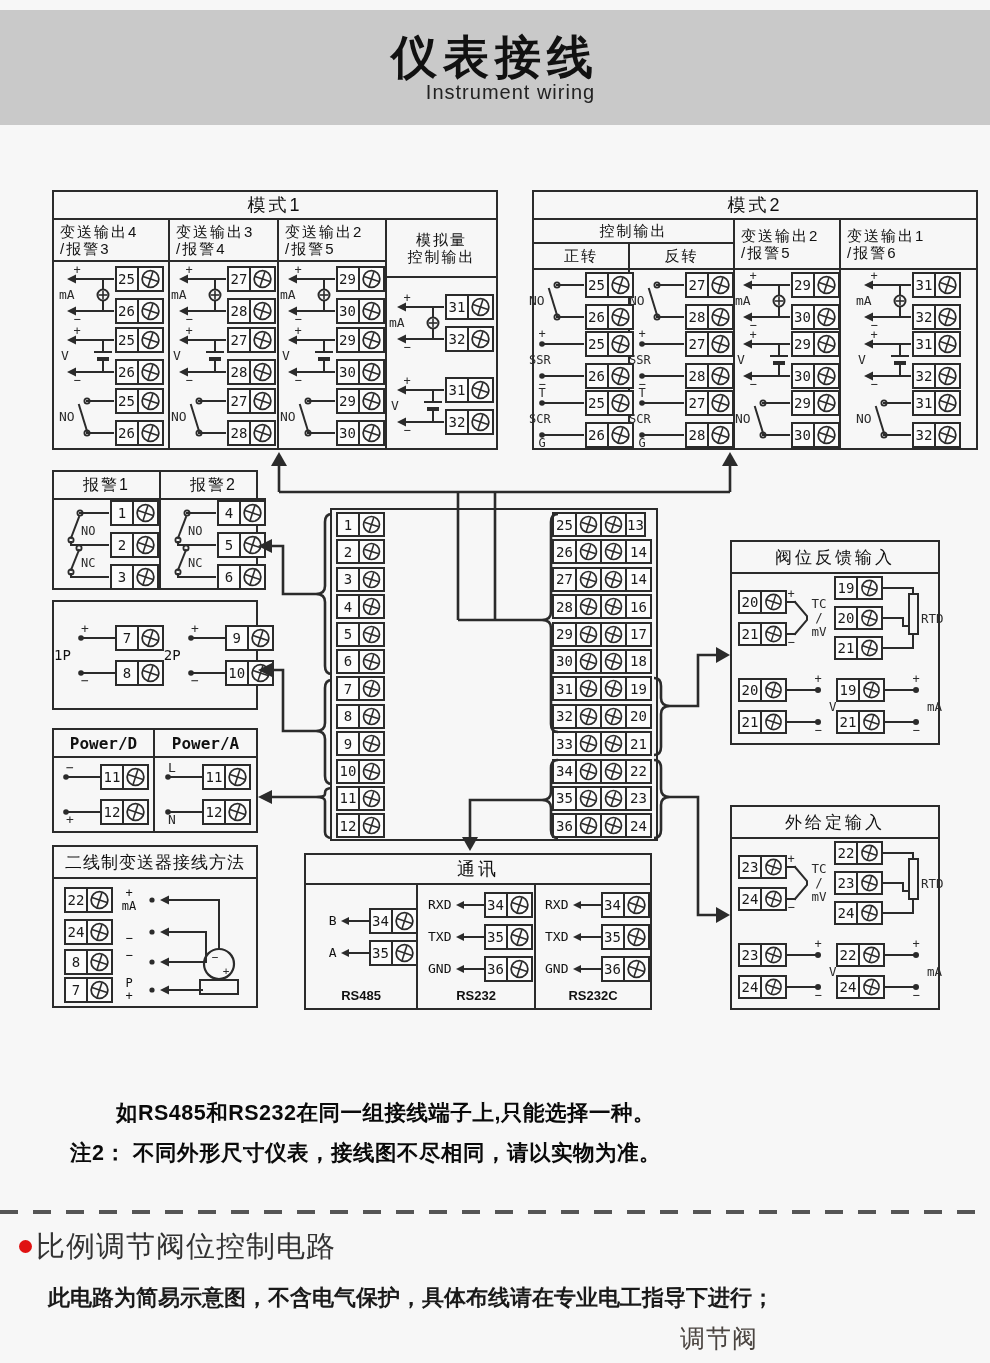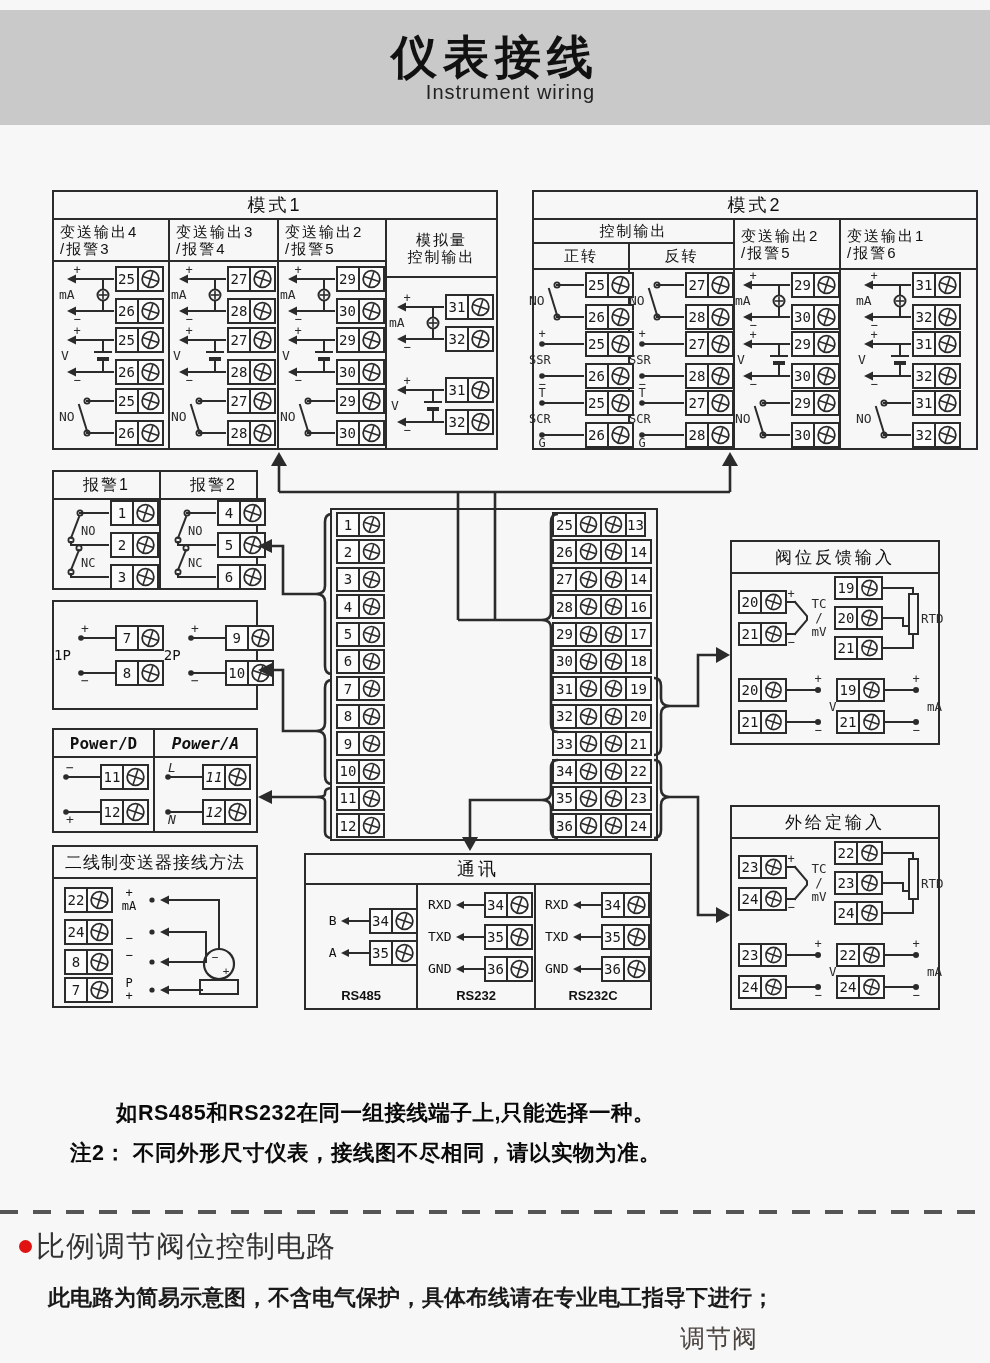--- a/index.html
+++ b/index.html
@@ -52,21 +52,21 @@
   .acol:last-child{border-right:none;}
   .ahead{height:26px;border-bottom:2px solid var(--ln);display:flex;align-items:center;justify-content:center;
          font-size:16px;letter-spacing:2px;}
   .abody{flex:1;display:flex;align-items:center;justify-content:center;}
 
   
   .hbody{flex:1;display:flex;align-items:center;justify-content:space-around;}
   #feed{display:flex;flex-direction:column;}
   #power .pgrid{display:grid;grid-template-columns:1fr 1fr;height:100%;}
   .pcol{display:flex;flex-direction:column;border-right:2px solid var(--ln);}
-  .pcol:last-child{border-right:none;font-style:italic;}
+  .pcol:last-child{border-right:none;}
   .phead{height:26px;border-bottom:2px solid var(--ln);display:flex;align-items:center;justify-content:center;
          font-family:"DejaVu Sans Mono",monospace;font-size:16px;font-weight:bold;}
   .pbody{flex:1;display:flex;align-items:center;justify-content:center;}
   .stubpair{display:flex;align-items:center;}
   .prelbl{font-family:"DejaVu Sans Mono",monospace;font-size:14px;margin-right:2px;}
 
   
   #twowire{overflow:hidden;}
   #twowire-rows{position:absolute;left:10px;top:0;width:100%;height:100%;}
   .twrow{position:absolute;display:flex;align-items:center;}

